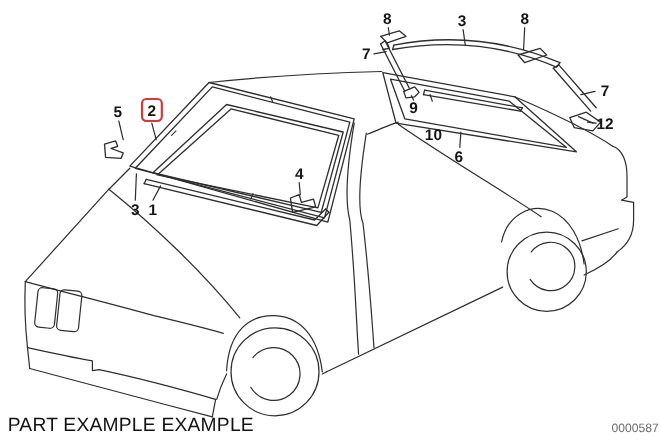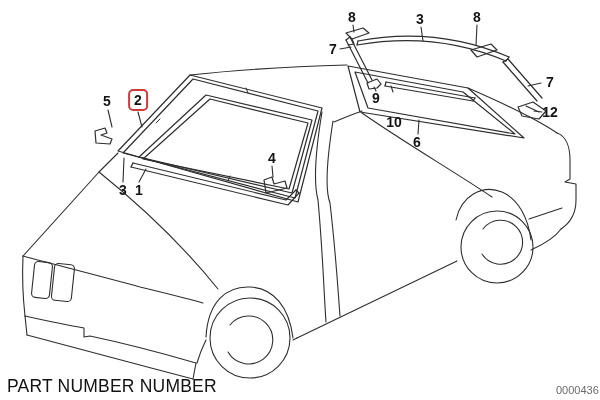--- a/index.html
+++ b/index.html
@@ -181,15 +181,15 @@
       <div class="callout" style="left: 333px; top: 49px;">7</div>
       <div class="callout" style="left: 352px; top: 17px;">8</div>
       <div class="callout" style="left: 376px; top: 98px;">9</div>
       <div class="callout" style="left: 394px; top: 99px; margin-top: 23px;">10</div>
       <div class="callout" style="left: 420px; top: 19px;">3</div>
       <div class="callout" style="left: 477px; top: 17px;">8</div>
       <div class="callout" style="left: 550px; top: 82px;">7</div>
       <div class="callout" style="left: 550px; top: 112px; text-align: center;">12</div>
     </div>
 
-  <div id="caption">PART NUMBER NUMBER</div>
-  <div id="doc-number">0000436</div>
+  <div id="caption">PART EXAMPLE EXAMPLE</div>
+  <div id="doc-number">0000587</div>
 </div>
 
 </body></html>

